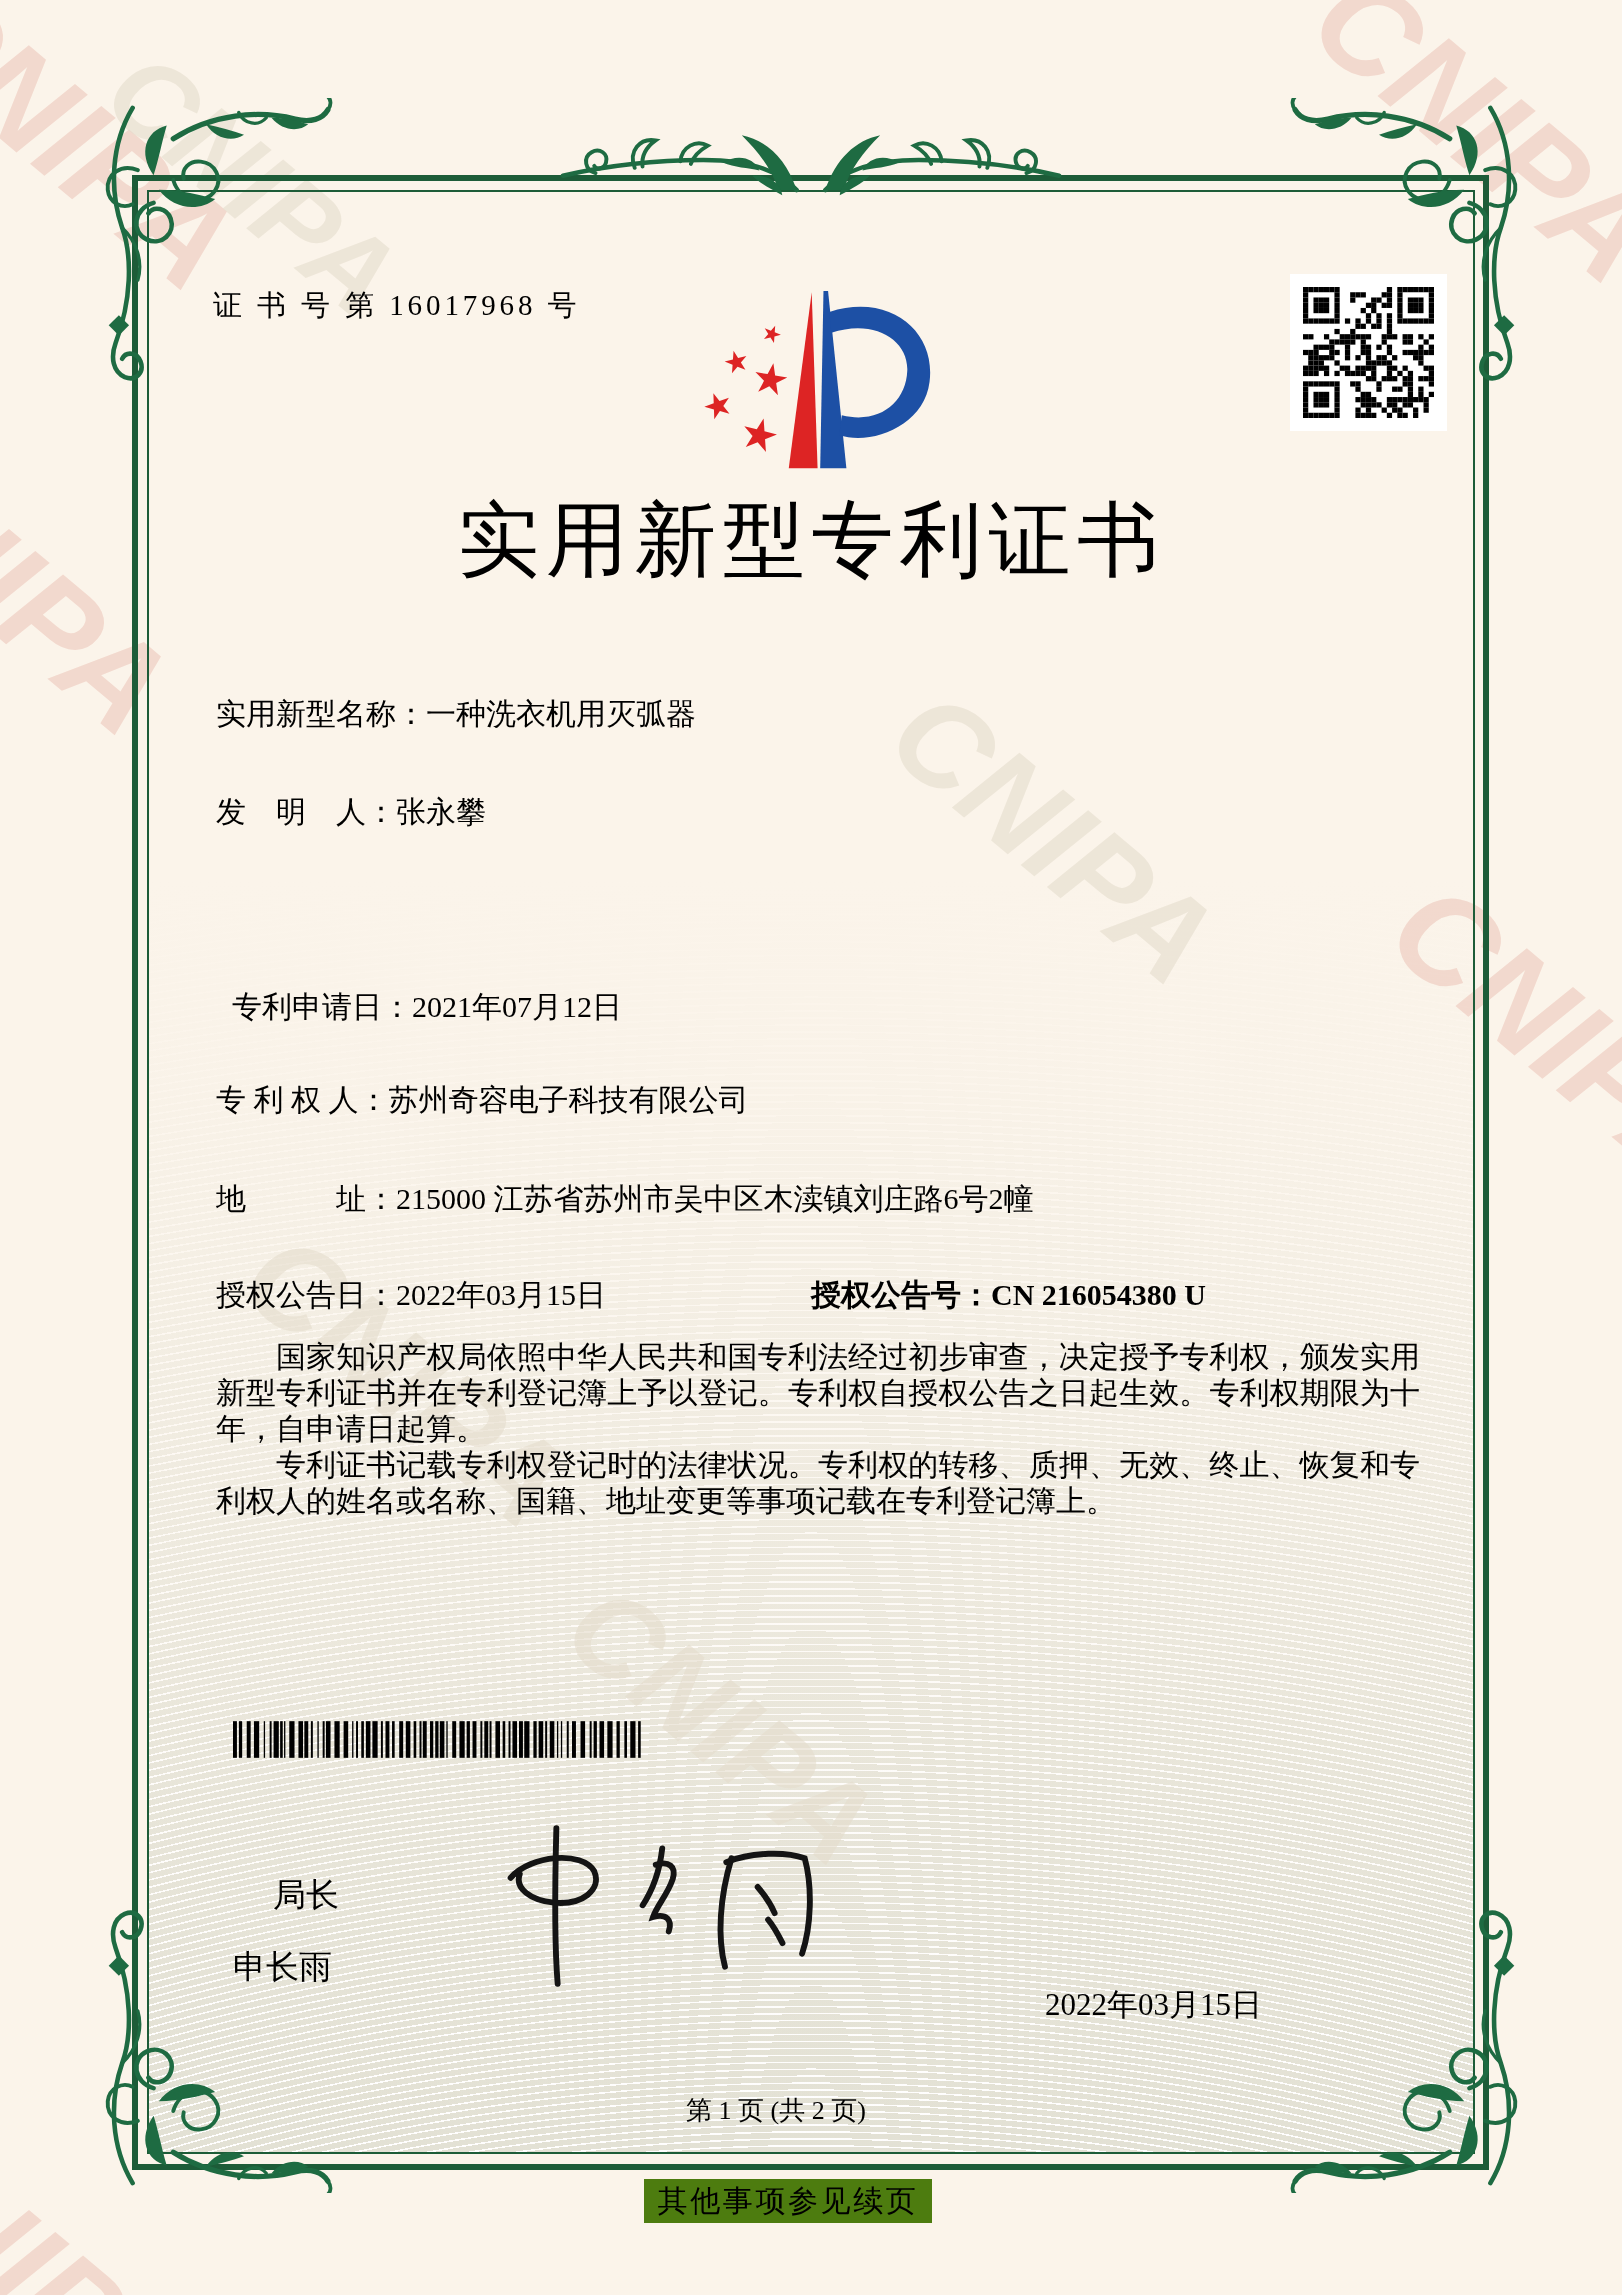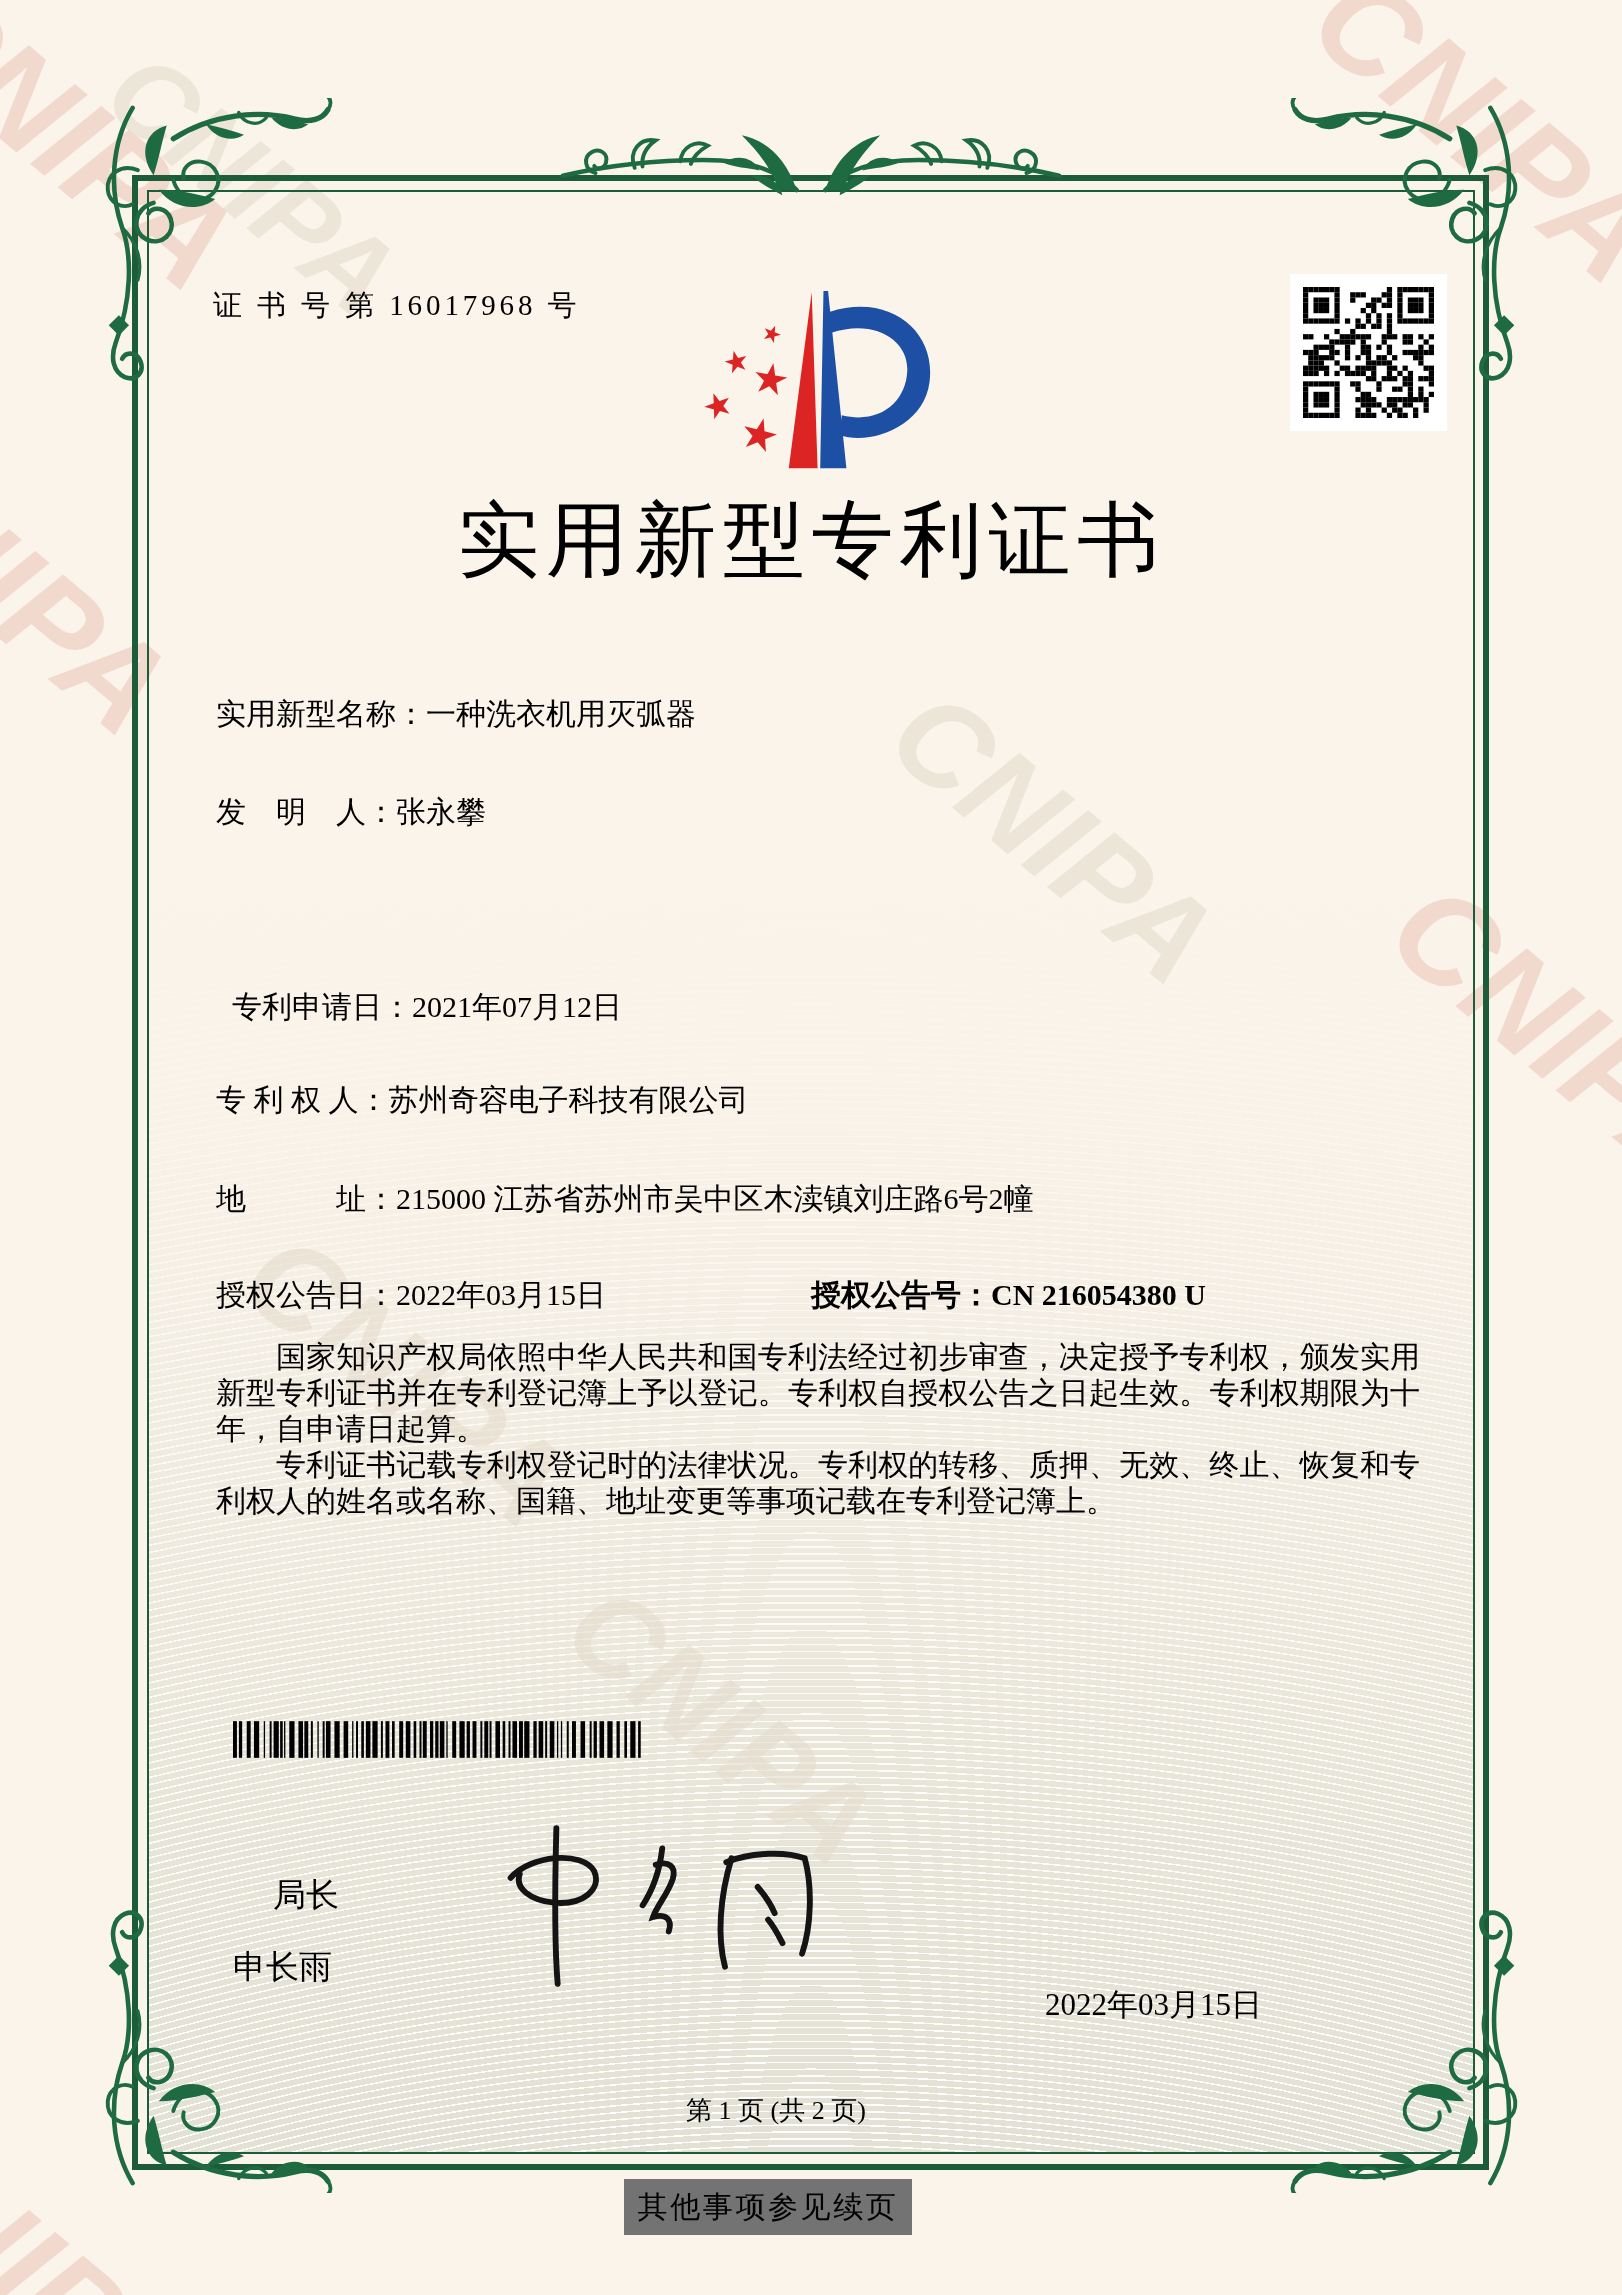--- a/index.html
+++ b/index.html
@@ -57,21 +57,21 @@
     font-size:30px;line-height:36px;text-align:justify;}
   .body-text p{margin:0;text-indent:2em;}
 
   
   .barcode{position:absolute;left:233px;top:1721px;z-index:5;}
   .signer-role{position:absolute;left:233px;top:1873px;z-index:5;font-size:33px;margin-left:40px;}
   .signer-name{position:absolute;left:233px;top:1945px;z-index:5;font-size:33px;}
   .signature{position:absolute;left:491px;top:1819px;z-index:5;}
   .grant-date{position:absolute;left:957px;top:1984px;width:393px;text-align:center;z-index:5;font-size:31px;}
   .page-num{position:absolute;left:619px;top:2093px;width:314px;text-align:center;z-index:5;font-size:26px;}
-  .note-strip{position:absolute;left:624px;top:2179px;width:288px;height:56px;background:#737373;z-index:4;
+  .note-strip{position:absolute;left:644px;top:2179px;width:288px;height:44px;background:#4d7c0f;z-index:4;
     display:flex;align-items:center;justify-content:center;}
   .note-strip span{font-size:30px;letter-spacing:2.6px;}
 </style>
 </head>
 <body>
 
 <div class="page">
 
   <div class="waves"></div>
 

